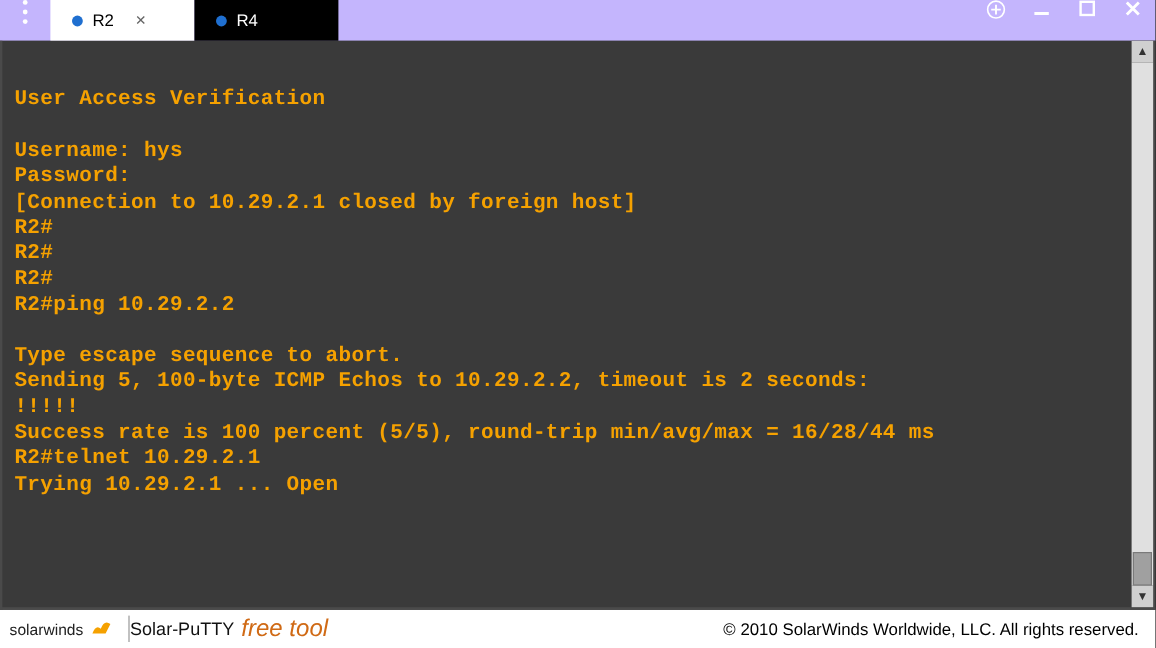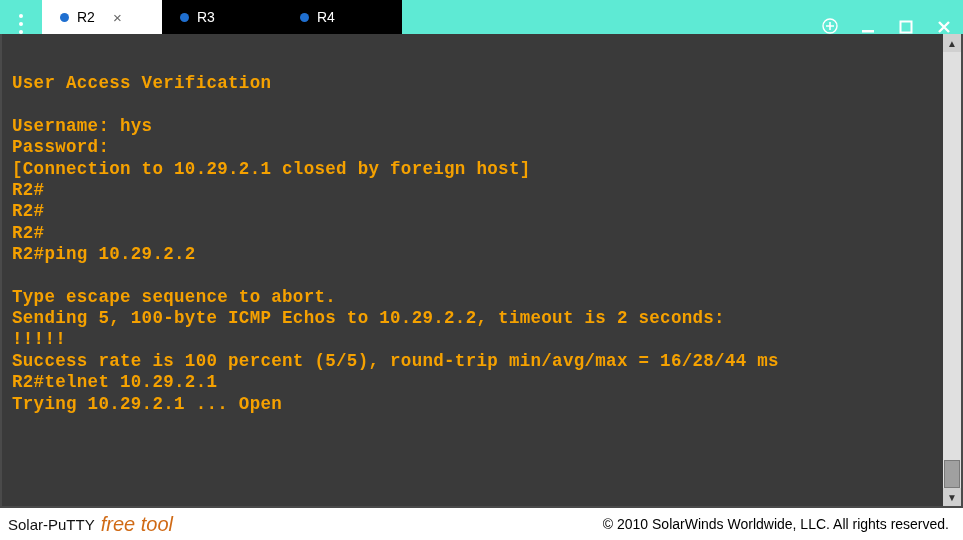--- a/index.html
+++ b/index.html
@@ -4,22 +4,22 @@
   <style>
     * { margin: 0; padding: 0; box-sizing: border-box; }
     body {
       width: 963px; height: 540px; overflow: hidden;
       font-family: "Segoe UI", Arial, sans-serif;
       background: #1e1e1e; color: #fff; position: relative;
     }
 
     
     .titlebar {
-      display: flex; align-items: flex-end; height: 34px;
-      background: #5eead4;
+      display: flex; align-items: flex-start; height: 34px;
+      background: #c4b5fd;
     }
     .tb-menu {
       width: 42px; display: flex; flex-direction: column;
       justify-content: center; align-items: center; gap: 4px;
       cursor: pointer;
     }
     .tb-menu span { width: 4px; height: 4px; background: #fff; border-radius: 50%; }
 
     .tabs { display: flex; flex: 1; align-items: stretch; }
     .tab {
@@ -96,24 +96,20 @@
   </div>
 
   <div class="tabs">
     <div class="tab active">
       <span class="dot"></span>
       <span class="lbl">R2</span>
       <span class="close">×</span>
     </div>
     <div class="tab">
       <span class="dot"></span>
-      <span class="lbl">R3</span>
-    </div>
-    <div class="tab">
-      <span class="dot"></span>
       <span class="lbl">R4</span>
     </div>
   </div>
 
   <div class="tb-spacer"></div>
   <div class="tb-divider"></div>
   <div class="tb-btn">
     <svg width="16" height="16" viewBox="0 0 16 16">
       <circle cx="8" cy="8" r="7" fill="none" stroke="#fff" stroke-width="1.4"></circle>
       <path d="M8 4v8M4 8h8" stroke="#fff" stroke-width="1.6"></path>
@@ -157,17 +153,23 @@
   <div class="scrollbar-track">
     <div class="sb-arrow">▲</div>
     <div class="sb-track">
       <div class="sb-thumb"></div>
     </div>
     <div class="sb-arrow">▼</div>
   </div>
 </div>
 
 <div class="footer">
+  <div class="brandbox">
+    <span class="brand-name">solarwinds</span>
+    <span class="brand-flame"><svg width="18" height="16" viewBox="0 0 18 16">
+          <path d="M2 14 Q5 6 9 10 Q12 2 17 6 L13 14 Z" fill="#f5a100"></path>
+        </svg></span>
+  </div>
   <span class="tool-name">Solar-PuTTY</span>
   <span class="tool-tag">free tool</span>
   <div class="footer-spacer"></div>
   <span class="copyright">© 2010 SolarWinds Worldwide, LLC. All rights reserved.</span>
 </div>
 
 </body></html>

